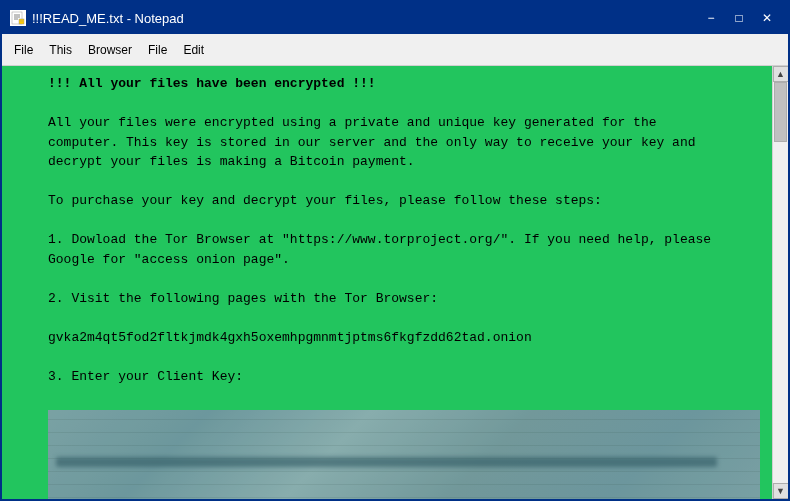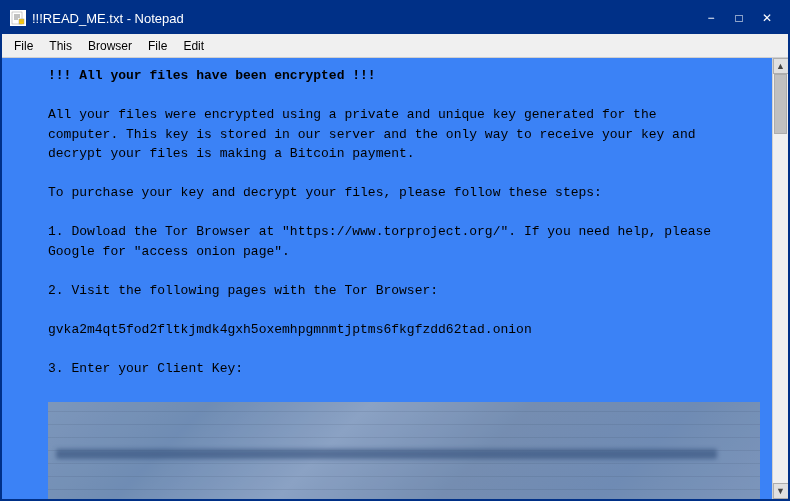--- a/index.html
+++ b/index.html
@@ -14,21 +14,21 @@
       align-items: center;
       justify-content: center;
       min-height: 100vh;
       font-family: 'Segoe UI', Arial, sans-serif;
     }
 
     .window {
       width: 790px;
       height: 501px;
       border: 2px solid #003087;
-      background: #3b82f6;
+      background: #22c55e;
       display: flex;
       flex-direction: column;
       box-shadow: 2px 2px 8px rgba(0,0,0,0.4);
     }
 
     .title-bar {
       background: #003087;
       color: #fff;
       display: flex;
       align-items: center;
@@ -79,21 +79,21 @@
       align-items: center;
       justify-content: center;
       font-size: 12px;
     }
 
     .menu-bar {
       background: #f0f0f0;
       display: flex;
       align-items: center;
       padding: 2px 4px;
-      height: 24px;
+      height: 32px;
       border-bottom: 1px solid #d0d0d0;
     }
 
     .menu-item {
       padding: 2px 8px;
       font-size: 12px;
       cursor: pointer;
       color: #000;
     }
 

